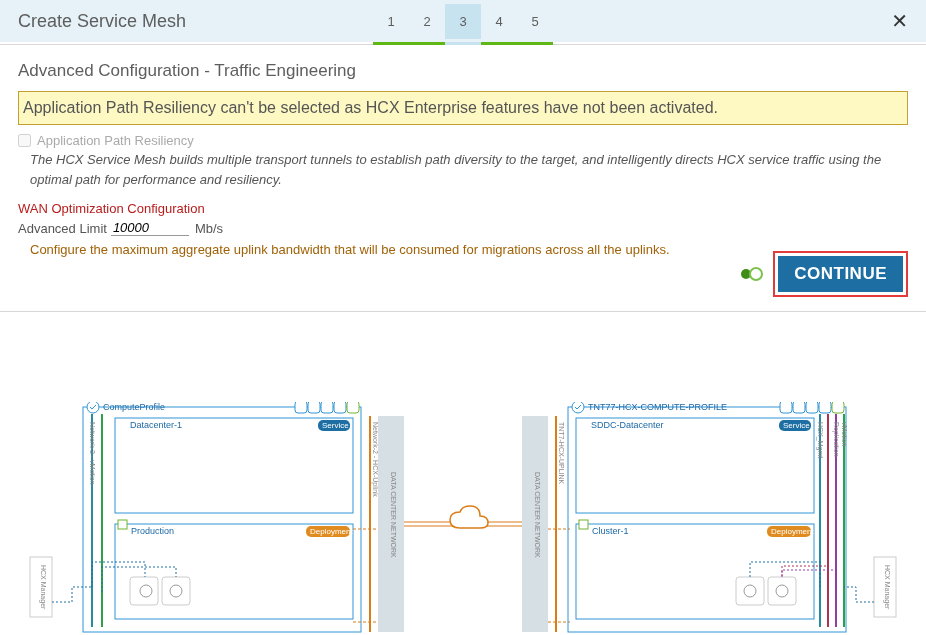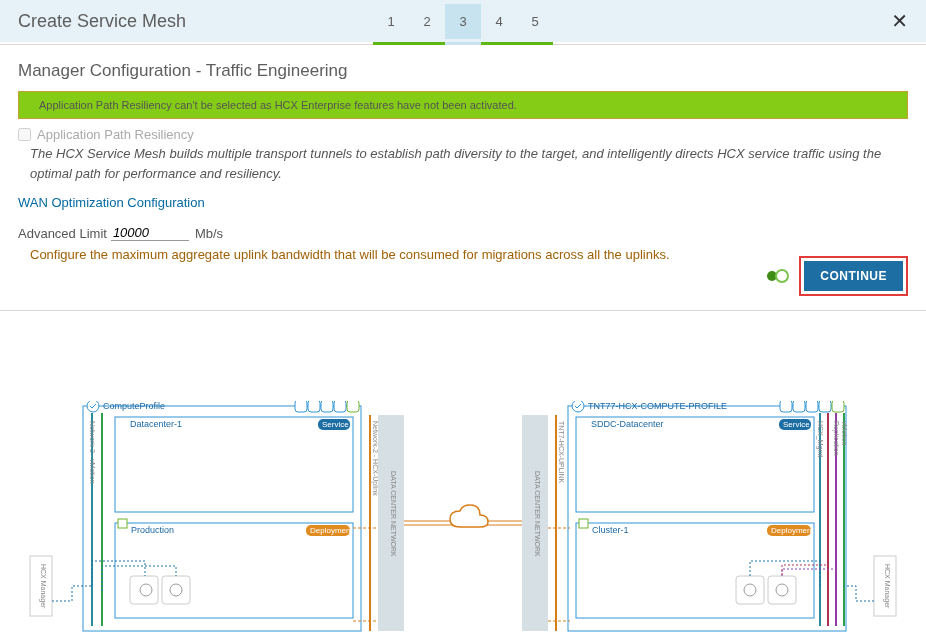--- a/index.html
+++ b/index.html
@@ -14,37 +14,37 @@
   .wizard-close { position: absolute; right: 18px; font-size: 20px; cursor: pointer; color: #333; }
   .wizard-progress { display: flex; position: absolute; left: 50%; transform: translateX(-50%); top: 42px; }
   .wizard-progress span { width: 36px; height: 3px; display: block; }
   .progress-done { background: #5eb715; }
   .progress-active { background: #c7e3ef; }
   .header-border { border-bottom: 1px solid #d8d8d8; height: 3px; }
 
   
   .content { padding: 16px 18px; }
   .section-title { font-size: 17px; color: #5e5e5e; font-weight: 400; margin-bottom: 10px; }
-  .warning-banner { background: #84cc16; border: 1px solid #c49f34; padding: 7px 20px; color: #555; margin-bottom: 8px; font-size: 11px; }
+  .warning-banner { background: #fef9c3; border: 1px solid #c49f34; padding: 7px 4px; color: #555; margin-bottom: 8px; font-size: 16px; }
   .checkbox-row { display: flex; align-items: center; margin-bottom: 2px; color: #aaa; }
   .checkbox-row input { margin-right: 6px; }
   .desc-text { color: #555; margin-left: 12px; margin-bottom: 12px; line-height: 1.5; font-style: italic; }
-  .config-title { color: #0369a1; margin-bottom: 15px; }
+  .config-title { color: #b91c1c; margin-bottom: 4px; }
   .bw-row { display: flex; align-items: center; margin-bottom: 6px; }
   .bw-label { color: #555; margin-right: 4px; }
   .bw-input { border: none; border-bottom: 1px solid #999; width: 78px; font-size: 13px; padding: 0 2px; outline: none; font-style: italic; }
   .bw-unit { color: #555; margin-left: 6px; }
   .help-text { color: #a16207; margin-left: 12px; }
 
   .action-row { display: flex; justify-content: flex-end; align-items: center; padding: 0 18px 14px; gap: 10px; border-bottom: 1px solid #d8d8d8; margin-top: -22px; }
   .status-dots { display: flex; align-items: center; }
   .dot-solid { width: 10px; height: 10px; border-radius: 50%; background: #3f8c17; }
   .dot-outline { width: 14px; height: 14px; border-radius: 50%; border: 2px solid #7cc24f; margin-left: -2px; }
   .continue-wrap { border: 2px solid #e23b3b; padding: 3px; }
-  .btn-continue { background: #1d6ea2; color: #fff; border: none; padding: 8px 16px; font-size: 12px; font-weight: 600; letter-spacing: 0.5px; cursor: pointer; }
+  .btn-continue { background: #1d6ea2; color: #fff; border: none; padding: 8px 16px; font-size: 17px; font-weight: 600; letter-spacing: 0.5px; cursor: pointer; }
 
   
   .diagram-area { padding: 90px 10px 10px 10px; position: relative; height: 370px; }
   .diagram-svg { width: 906px; height: 270px; }
 
   
   .svg-label { font-size: 9px; fill: #1b68a6; }
   .svg-tag { font-size: 8px; fill: #fff; }
   .svg-vert-label { font-size: 7px; fill: #888; }
 </style>
@@ -65,21 +65,21 @@
 <div class="wizard-progress">
   <span class="progress-done"></span>
     <span class="progress-done"></span>
     <span class="progress-active"></span>
     <span class="progress-done"></span>
     <span class="progress-done"></span>
 </div>
 <div class="header-border"></div>
 
 <div class="content">
-  <div class="section-title">Manager Configuration - Traffic Engineering</div>
+  <div class="section-title">Advanced Configuration - Traffic Engineering</div>
   <div class="warning-banner">Application Path Resiliency can't be selected as HCX Enterprise features have not been activated.</div>
   <div class="checkbox-row">
     <input type="checkbox" disabled="" style="">
     <span>Application Path Resiliency</span>
   </div>
   <div class="desc-text">The HCX Service Mesh builds multiple transport tunnels to establish path diversity to the target, and intelligently directs HCX service traffic using the optimal path for performance and resiliency.</div>
   <div class="config-title">WAN Optimization Configuration</div>
   <div class="bw-row">
     <span class="bw-label">Advanced Limit</span>
     <input class="bw-input" value="10000" style="">

